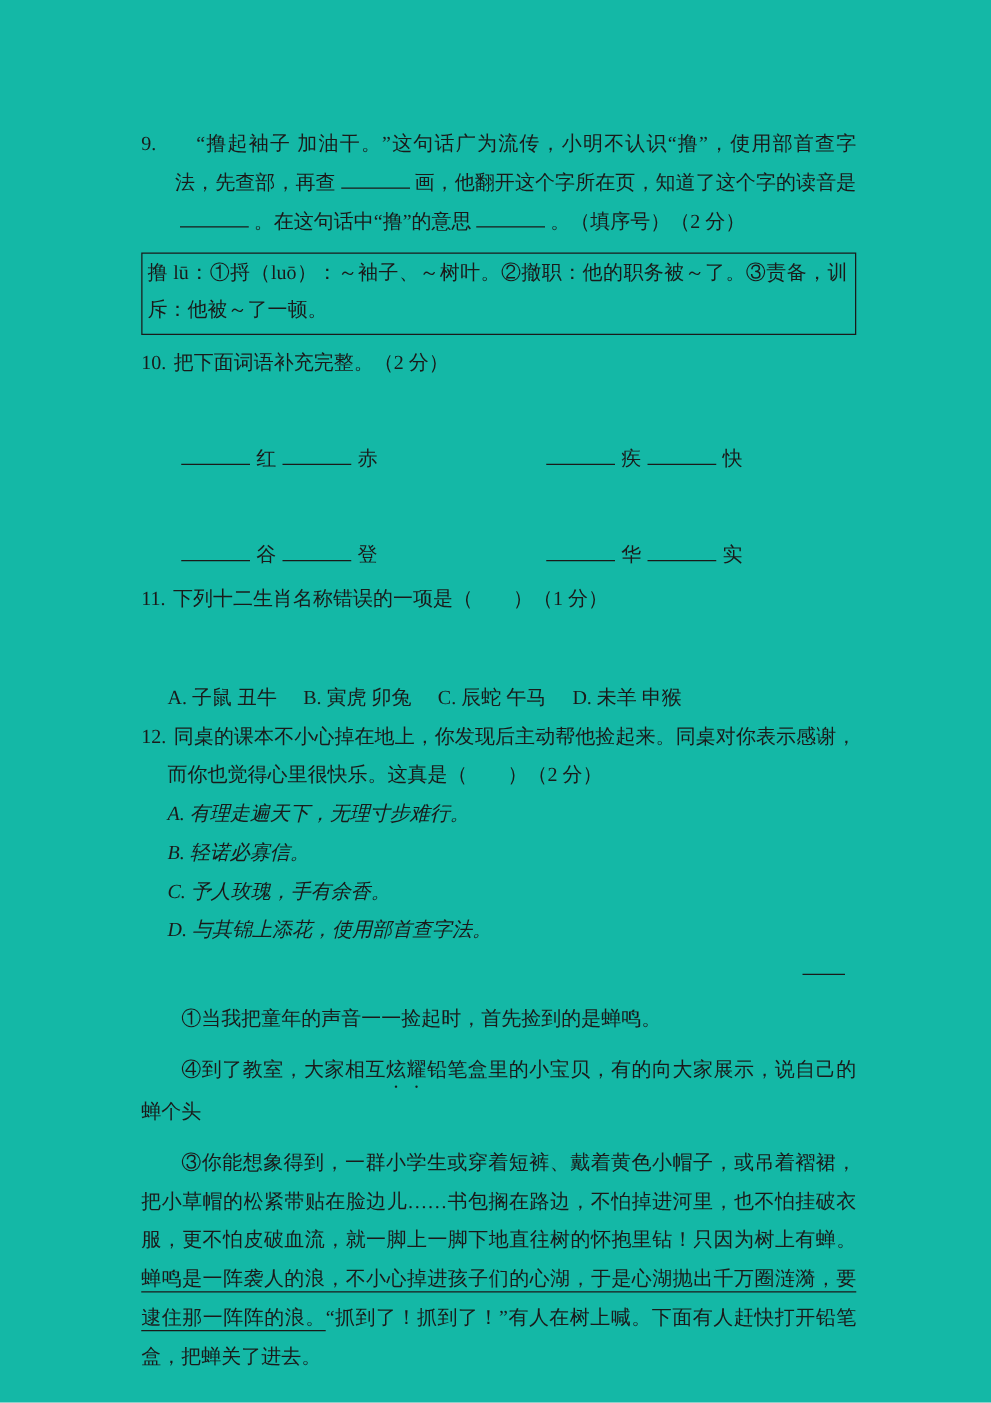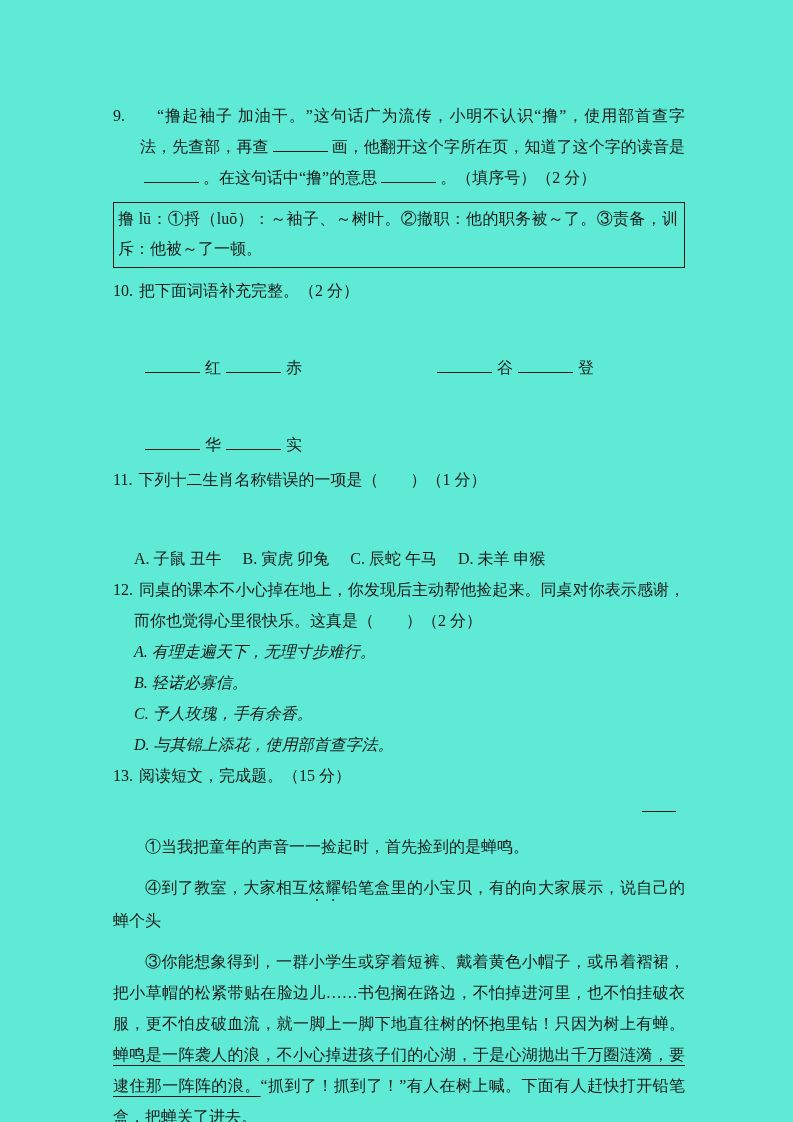--- a/index.html
+++ b/index.html
@@ -1,20 +1,20 @@
 <!DOCTYPE html>
 <html><head>
 <meta charset="utf-8">
 <style>
   html,body{margin:0;padding:0;background:#e8e8e8;}
   .page{
     position:relative;
     width:793px;height:1122px;
     margin:0 auto;
-    background:#5eead4;
+    background:#14b8a6;
     color:#1a1a1a;
     font-family:"Liberation Serif","DejaVu Serif",serif;
     font-size:16px;
     line-height:31px;
     overflow:hidden;
     box-sizing:border-box;
   }
   .content{
     position:absolute;
     left:113px;top:100px;
@@ -100,20 +100,23 @@
     </div>
 
     <div class="q hang27">
       <span class="qnum">10.</span><span>把下面词语补充完整。（2 分）</span>
     </div>
     <div class="q10-grid">
       <div class="wgroup">
         <span class="blank"></span><span>红</span><span class="blank"></span><span>赤</span>
       </div>
       <div class="wgroup">
+        <span class="blank"></span><span>疾</span><span class="blank"></span><span>快</span>
+      </div>
+      <div class="wgroup">
         <span class="blank"></span><span>谷</span><span class="blank"></span><span>登</span>
       </div>
       <div class="wgroup">
         <span class="blank"></span><span>华</span><span class="blank"></span><span>实</span>
       </div>
     </div>
 
     <div class="q hang27">
       <span class="qnum">11.</span><span>下列十二生肖名称错误的一项是（　　）（1 分）</span>
     </div>
@@ -125,23 +128,20 @@
     </div>
 
     <div class="q hang21">
       <span class="qnum">12.</span><span>同桌的课本不小心掉在地上，你发现后主动帮他捡起来。同桌对你表示感谢，而你也觉得心里很快乐。这真是（　　）（2 分）</span>
     </div>
     <div class="opt-line">A. 有理走遍天下，无理寸步难行。</div>
     <div class="opt-line">B. 轻诺必寡信。</div>
     <div class="opt-line">C. 予人玫瑰，手有余香。</div>
     <div class="opt-line">D. 与其锦上添花，使用部首查字法。</div>
 
-    <div class="q hang21">
-      <span class="qnum">13.</span><span>阅读短文，完成题。（15 分）</span>
-    </div>
 
     <div class="title-blank-row">
       <span class="title-blank"></span>
     </div>
 
     <div class="passage">
       <p class="p1"><span>①</span><span>当我把童年的声音一一捡起时，首先捡到的是蝉鸣。</span></p>
       <p><span>④</span><span>到了教室，大家相互</span><span class="emph">炫耀</span><span>铅笔盒里的小宝贝，有的向大家展示，说自己的蝉个头</span></p>
       <p><span>③</span><span>你能想象得到，一群小学生或穿着短裤、戴着黄色小帽子，或吊着褶裙，把小草帽的松紧带贴在脸边儿……书包搁在路边，不怕掉进河里，也不怕挂破衣服，更不怕皮破血流，就一脚上一脚下地直往树的怀抱里钻！只因为树上有蝉。</span><span class="uline">蝉鸣是一阵袭人的浪，不小心掉进孩子们的心湖，于是心湖抛出千万圈涟漪，要逮住那一阵阵的浪。</span><span>“抓到了！抓到了！”有人在树上喊。下面有人赶快打开铅笔盒，把蝉关了进去。</span></p>
     </div>

